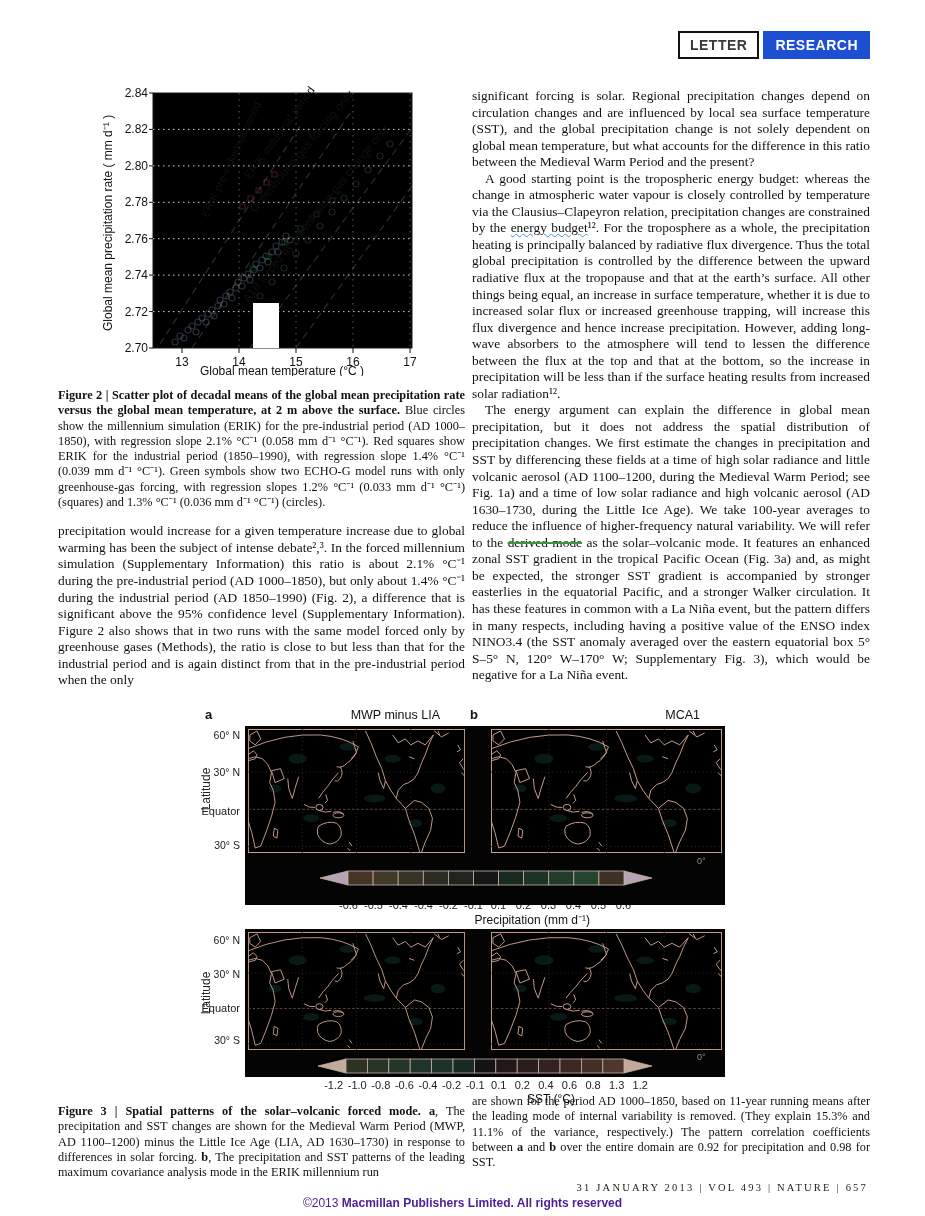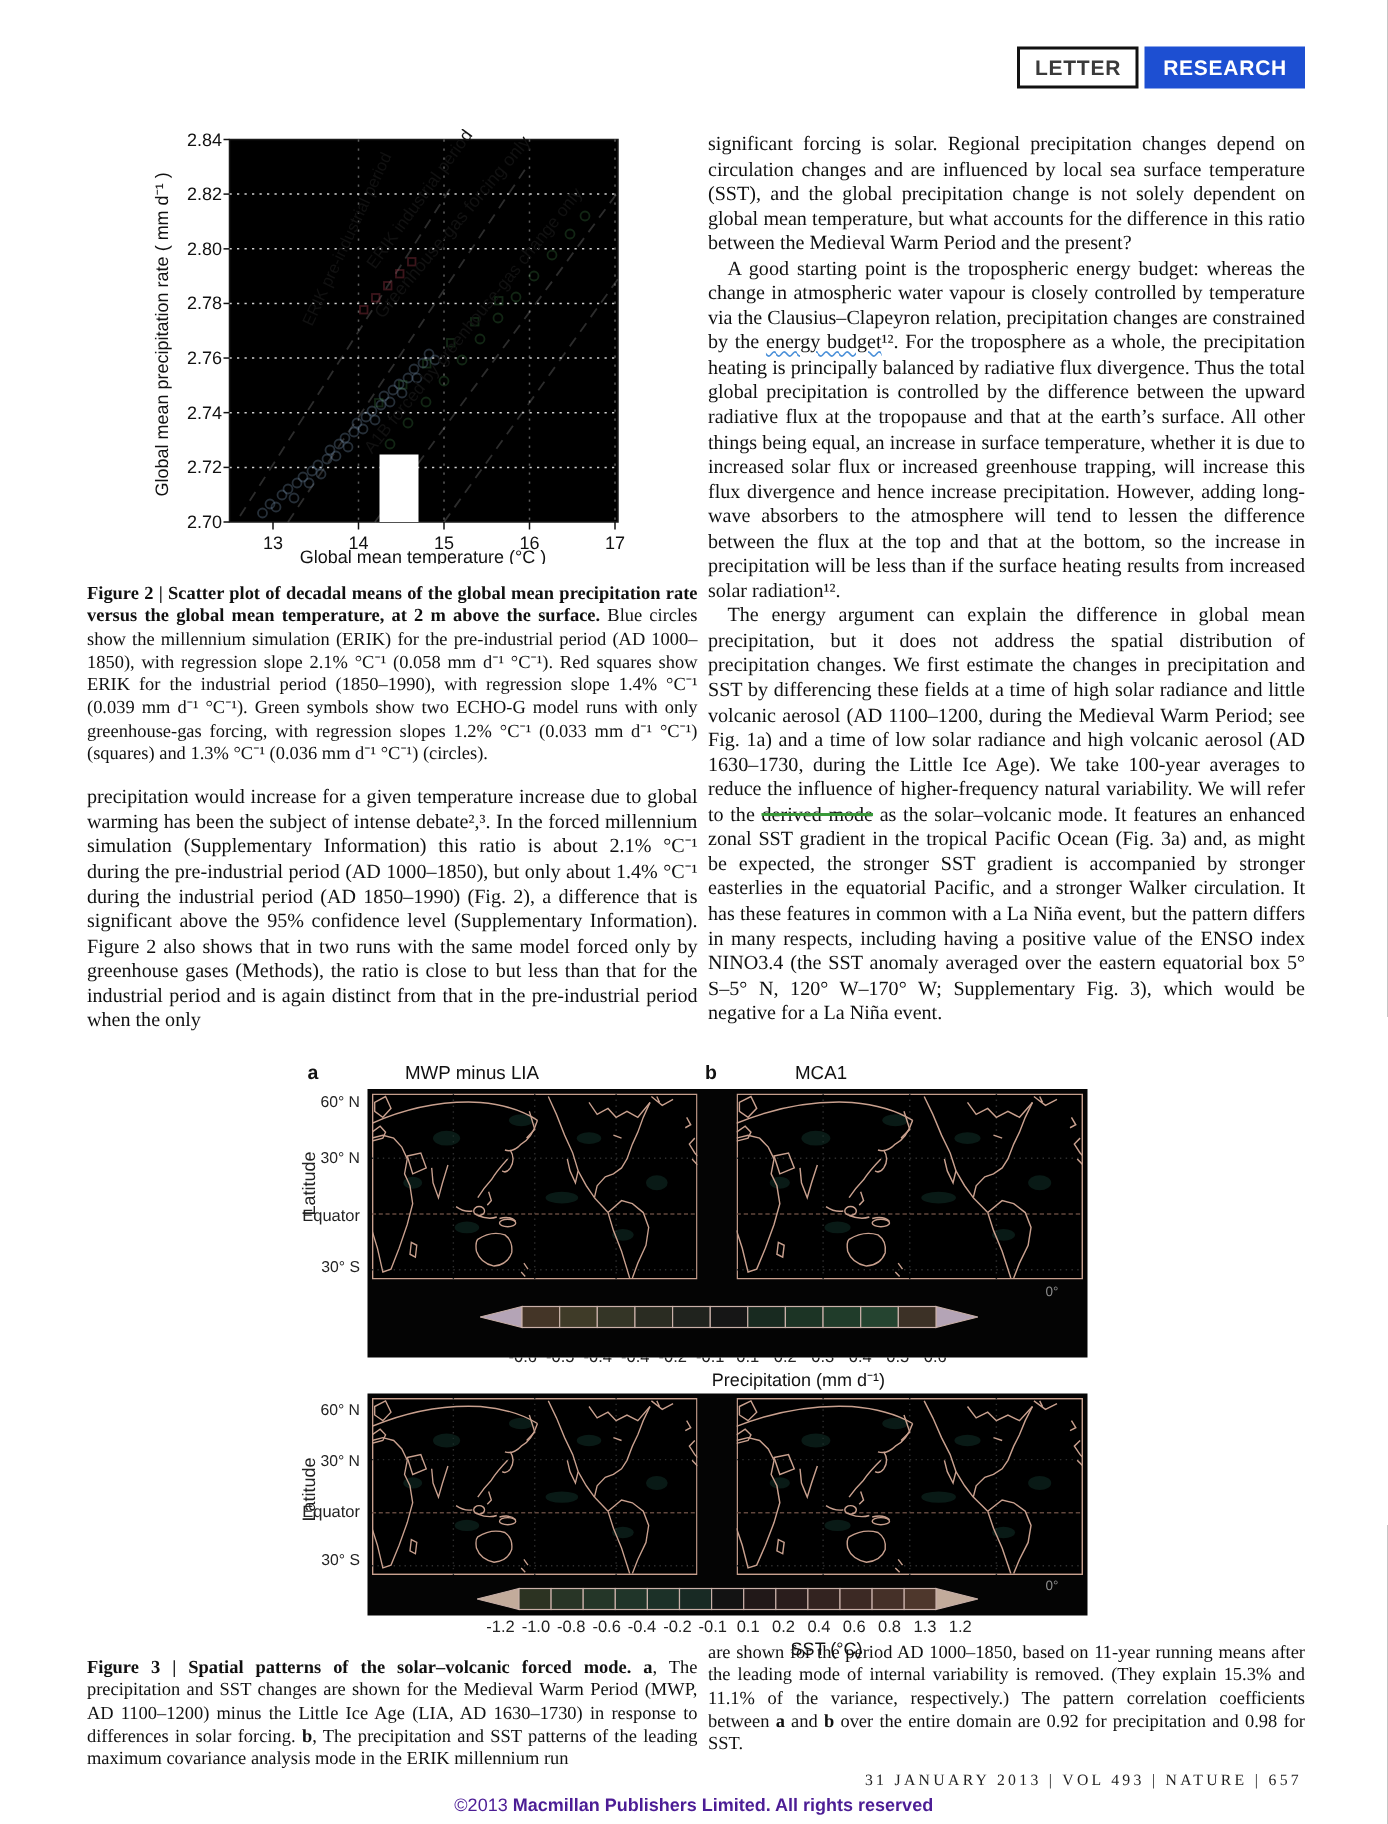--- a/index.html
+++ b/index.html
@@ -30,21 +30,21 @@
   .tick-t{font-size:12px;}
   .axis-t{font-size:12px;}
   .lbl-blue{fill:#2222f0;font-size:11px;font-weight:500;}
   .lbl-red{fill:#f21440;font-size:11.5px;font-weight:500;}
   .lbl-green{fill:#00b800;font-size:12px;font-weight:500;}
   .lbl-green2{fill:#00b800;font-size:11.5px;font-weight:500;}
 
   
   .abs{position:absolute;}
   .panel-label{font:700 13px "Liberation Sans",sans-serif;color:#111;}
-  .panel-title{font:12.5px "Liberation Sans",sans-serif;color:#111;text-align:left;}
+  .panel-title{font:12.5px "Liberation Sans",sans-serif;color:#111;text-align:right;}
   .blackbox{position:absolute;background:#040404;}
   .lat-tick{position:absolute;left:150px;width:90px;text-align:right;
     font:10.5px "Liberation Sans",sans-serif;color:#222;}
   .lat-tick.small{font-size:11px;text-align:right;}
   .lat-axis{position:absolute;left:176px;width:60px;text-align:center;
     font:12px "Liberation Sans",sans-serif;color:#222;transform:rotate(-90deg);}
   .lon-edge{position:absolute;font:9px "Liberation Sans",sans-serif;color:#8d8d8d;}
   .clip-row{position:absolute;left:336px;top:905px;width:300px;height:7px;overflow:hidden;
     display:flex;justify-content:space-between;}
   .clip-row span{display:block;width:28px;text-align:center;margin-top:-6px;

